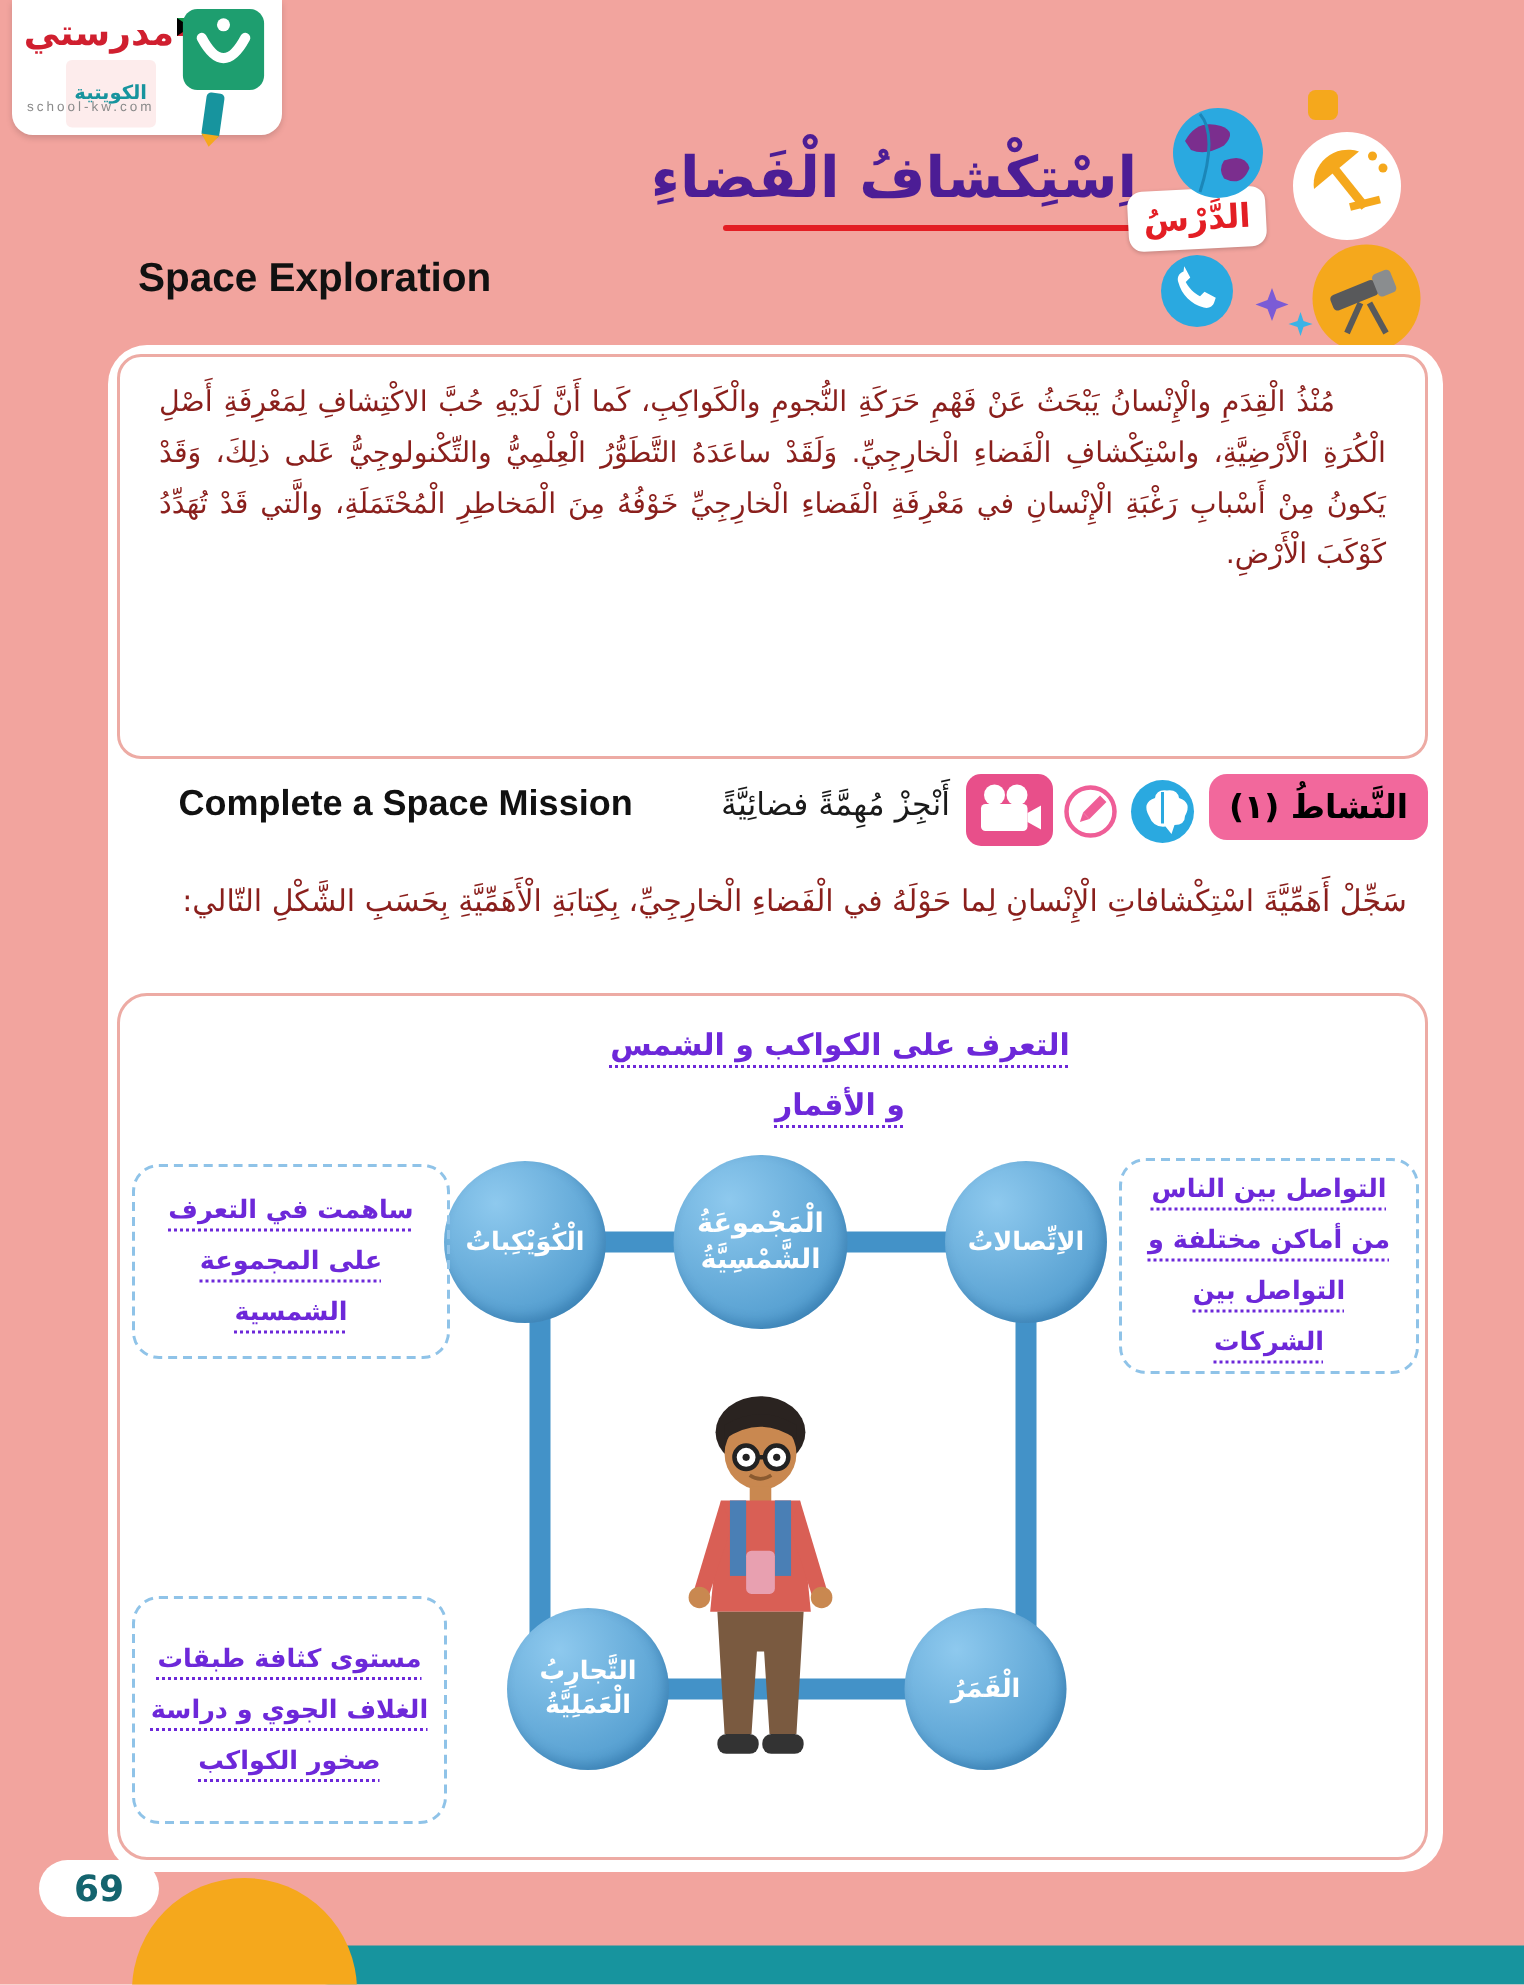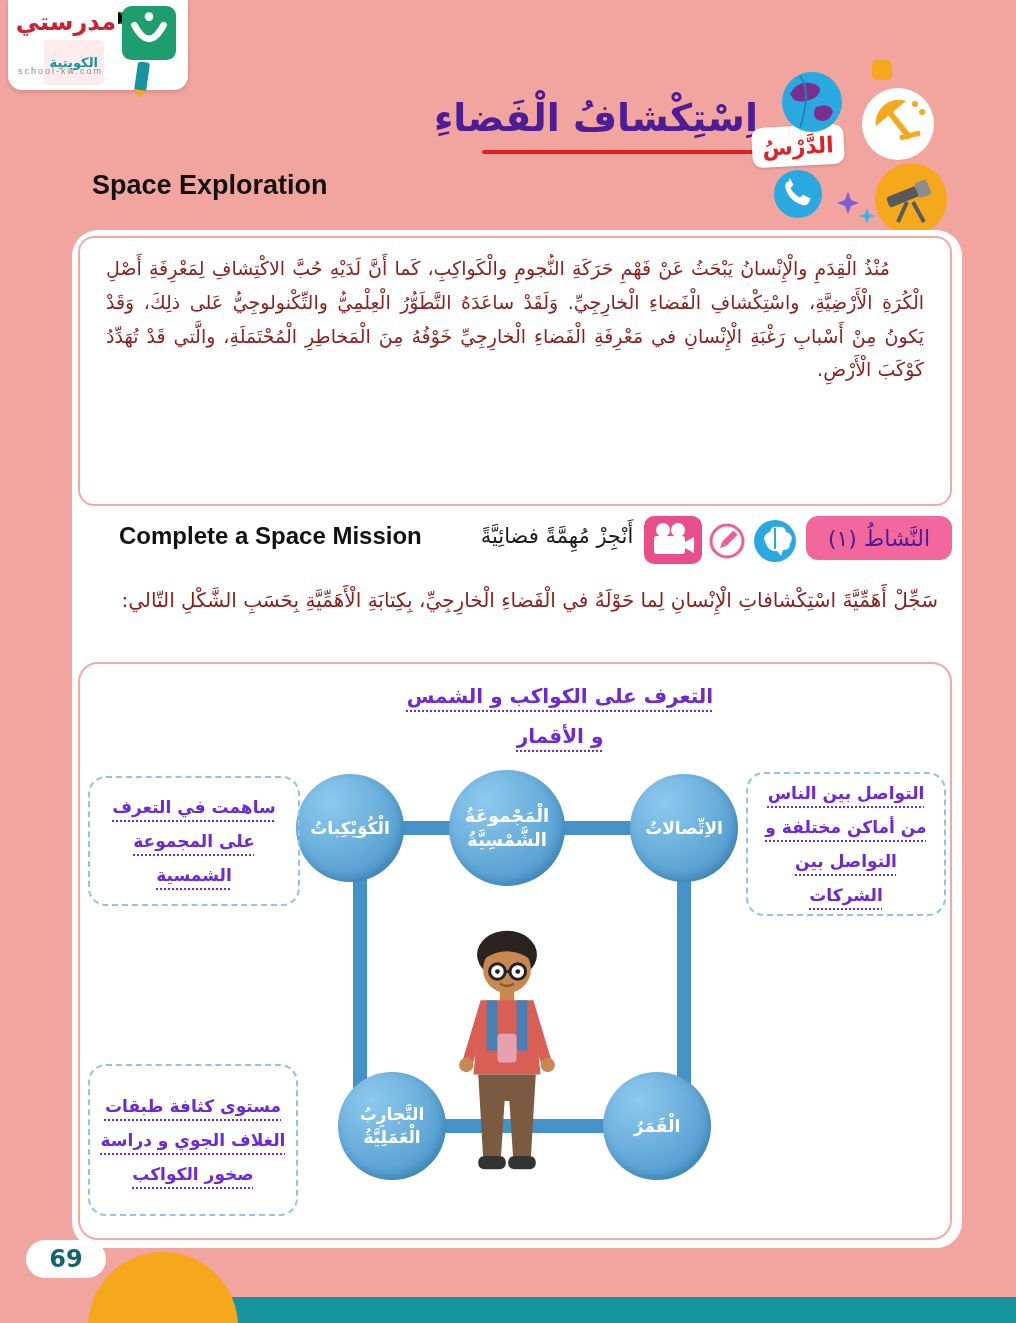--- a/index.html
+++ b/index.html
@@ -35,21 +35,21 @@
   .intro-box p{margin:0;}
   .intro-box .indent{text-indent:34px;}
 
   .activity-en{left:20px;top:292px;font-size:24px;font-weight:bold;color:#111;margin-left:27px;}
   .activity-ar-title{left:400px;top:294px;width:170px;font-size:21px;font-weight:normal;color:#1a1a1a;text-align:center;}
   .icon-cam{left:572px;top:286px;width:58px;height:48px;background:#e84f8a;border-radius:10px;
             display:flex;align-items:center;justify-content:center;}
   .icon-pencil{left:636px;top:292px;width:38px;height:38px;}
   .icon-brain{left:680px;top:288px;width:46px;height:46px;}
   .activity-badge{left:734px;top:286px;width:146px;height:44px;background:#f2689c;border-radius:12px;
-                  display:flex;align-items:center;justify-content:center;color:#4c1d95;font-weight:normal;font-size:22px;}
+                  display:flex;align-items:center;justify-content:center;color:#000000;font-weight:bold;font-size:22px;}
   .instruction{left:16px;top:350px;width:850px;font-size:20px;line-height:2;color:#8a1f1c;text-align:justify;}
 
   
   .diagram-box{left:6px;top:432px;width:874px;height:578px;border:2px solid #edaba4;border-radius:20px;box-sizing:border-box;}
   .conn{background:#4392c8;border-radius:7px;}
   .node{border-radius:50%;background:radial-gradient(circle at 32% 26%,#8ec9ee,#4190c6);
         display:flex;align-items:center;justify-content:center;text-align:center;
         color:#fff;font-weight:bold;font-size:17px;line-height:1.35;padding:6px;box-sizing:border-box;
         box-shadow:inset -3px -4px 8px rgba(0,60,110,.25);}
   .note{color:#6d28d9;font-weight:bold;font-size:17px;line-height:2;text-align:center;

